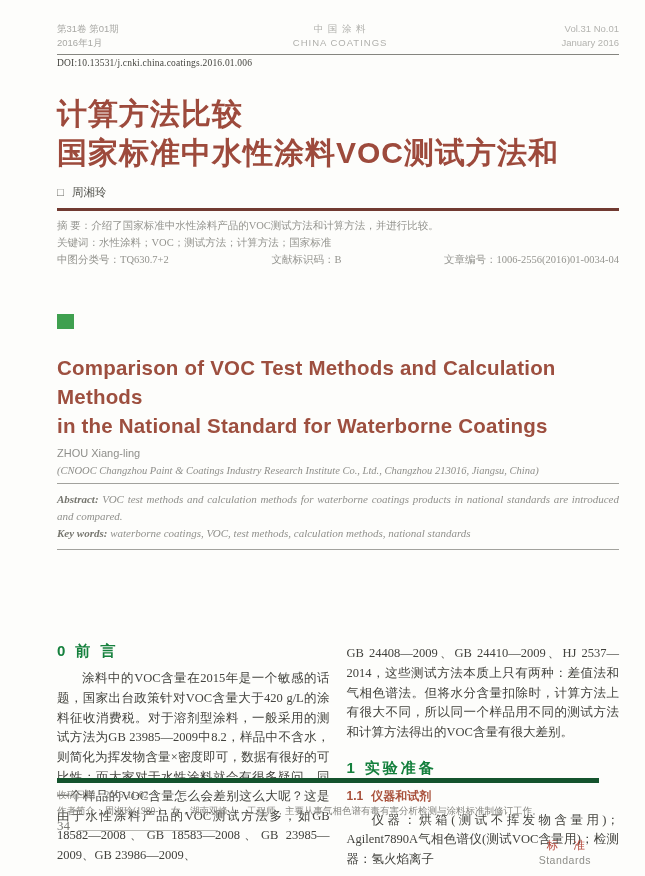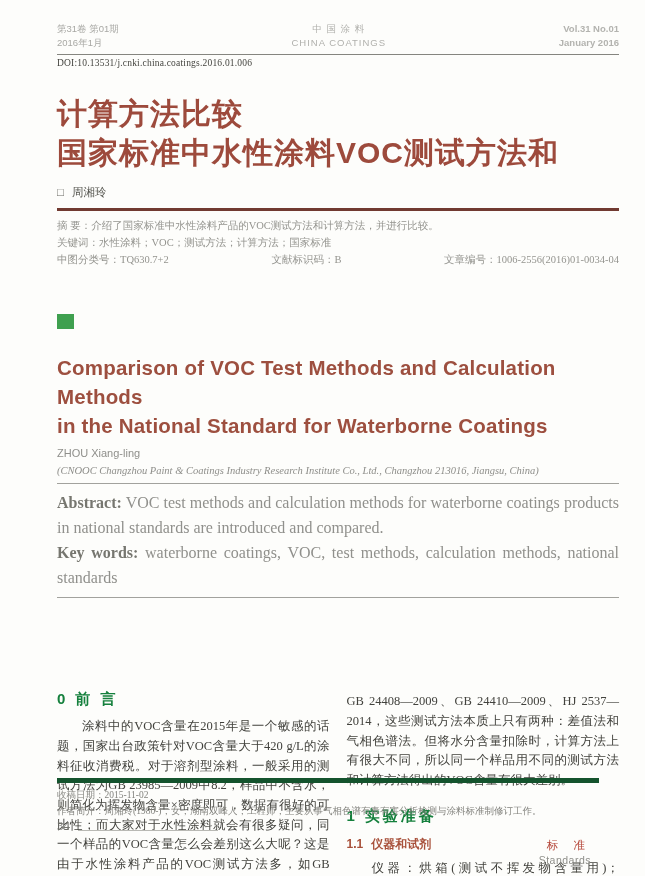--- a/index.html
+++ b/index.html
@@ -11,21 +11,21 @@
     position:relative;
   }
   .page{padding:22px 26px 0 57px;position:relative;height:854px;box-sizing:border-box;}
 
   
   .jheader{display:flex;justify-content:space-between;align-items:flex-start;
     font-family:"Liberation Sans","DejaVu Sans",sans-serif;
     font-size:9.5px;line-height:1.45;color:#a8a8a4;}
   .jheader .col{white-space:nowrap;}
   .jheader .center{text-align:center;letter-spacing:1px;color:#b0b0ac;}
-  .jheader .right{text-align:right;color:#b3b3af;font-weight:bold;}
+  .jheader .right{text-align:right;color:#b3b3af;}
   .header-rule{border:none;border-top:1.5px solid #85857f;margin:4px 0 3px 0;}
   .doi{font-size:9.5px;color:#44443f;letter-spacing:.2px;}
 
   
   .title-cn{margin-top:26px;
     font-family:"Liberation Sans","DejaVu Sans",sans-serif;
     font-weight:bold;color:#9d4a3c;
     font-size:30px;line-height:1.33;letter-spacing:1px;}
 
   
@@ -43,21 +43,21 @@
   .green-square{width:17px;height:15px;background:#3fa04f;margin-top:47px;}
 
   
   .title-en{margin-top:24px;
     font-family:"Liberation Sans","DejaVu Sans",sans-serif;
     font-weight:bold;color:#9d4f3f;font-size:20.5px;line-height:1.42;letter-spacing:.2px;}
   .author-en{margin-top:7px;font-family:"Liberation Sans","DejaVu Sans",sans-serif;
     font-size:11px;color:#8f8f8b;}
   .affil-en{margin-top:6px;font-style:italic;font-size:10.5px;color:#8e8e8a;}
   .thin-rule{border:none;border-top:1px solid #a2a29d;margin:7px 0;}
-  .abs-en{font-size:16px;line-height:1.55;color:#90908c;text-align:justify;}
+  .abs-en{font-size:11px;line-height:1.55;color:#90908c;text-align:justify;font-style:italic;}
   .abs-en .lbl{font-weight:bold;color:#76766f;}
 
   
   .columns{display:flex;gap:17px;margin-top:92px;}
   .colm{width:50%;box-sizing:border-box;}
   .sec-h1{font-family:"Liberation Sans","DejaVu Sans",sans-serif;
     font-weight:bold;color:#15803d;font-size:15px;letter-spacing:3px;margin:0 0 8px 0;}
   .sec-h1 .num{margin-right:10px;letter-spacing:0;}
   .sec-h2{font-family:"Liberation Sans","DejaVu Sans",sans-serif;
     font-weight:bold;color:#a8503a;font-size:12px;margin:10px 0 6px 0;}

